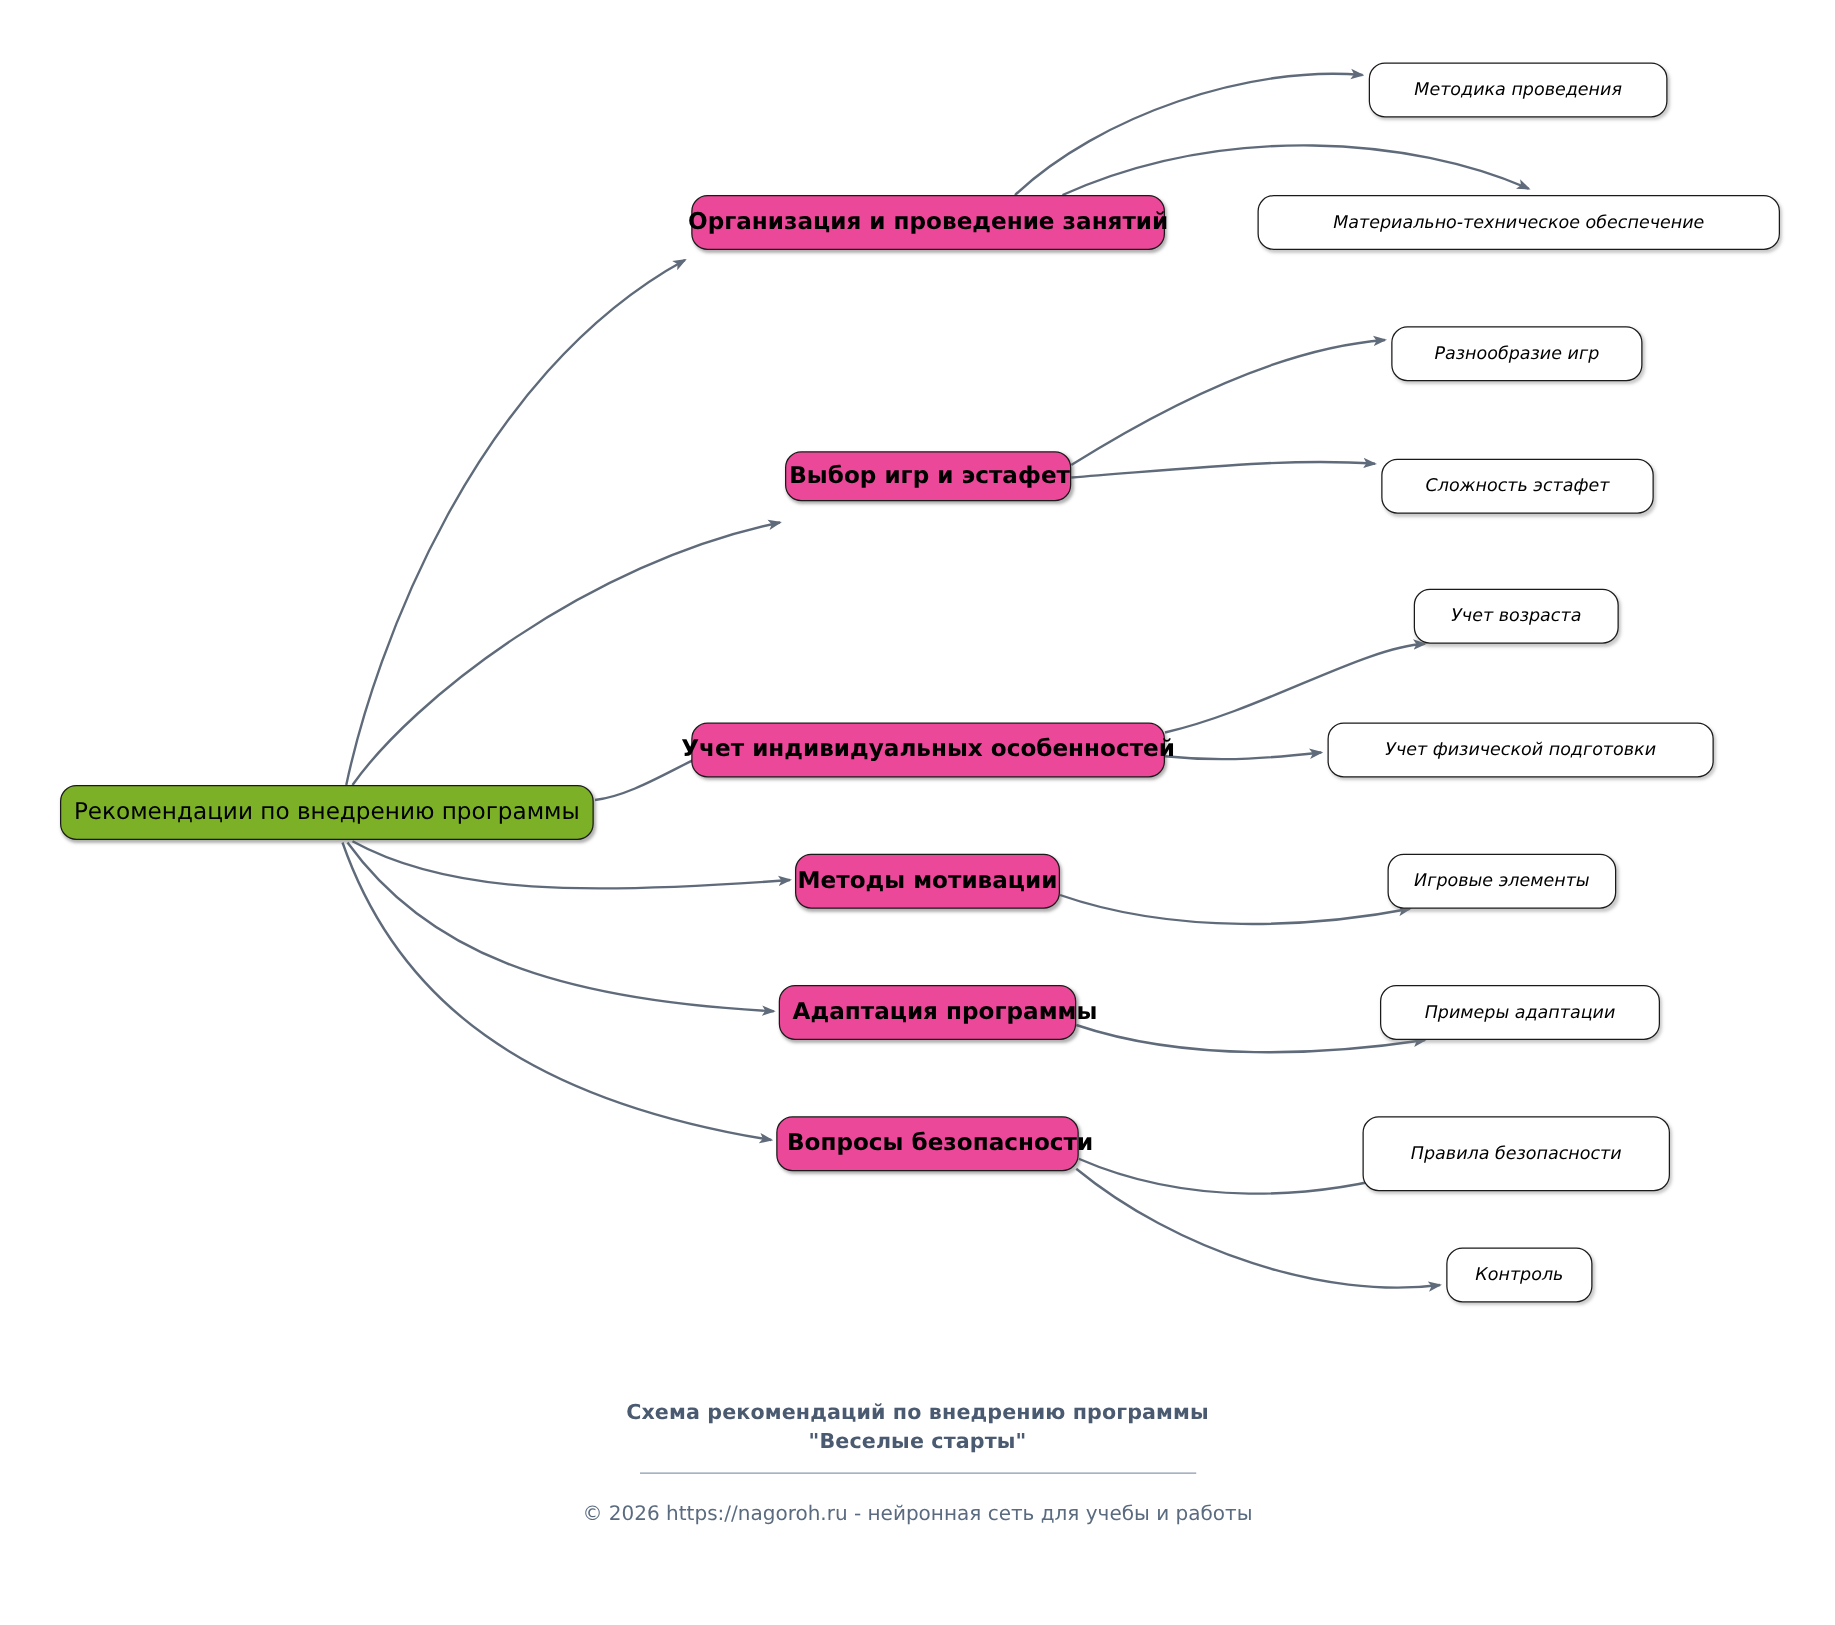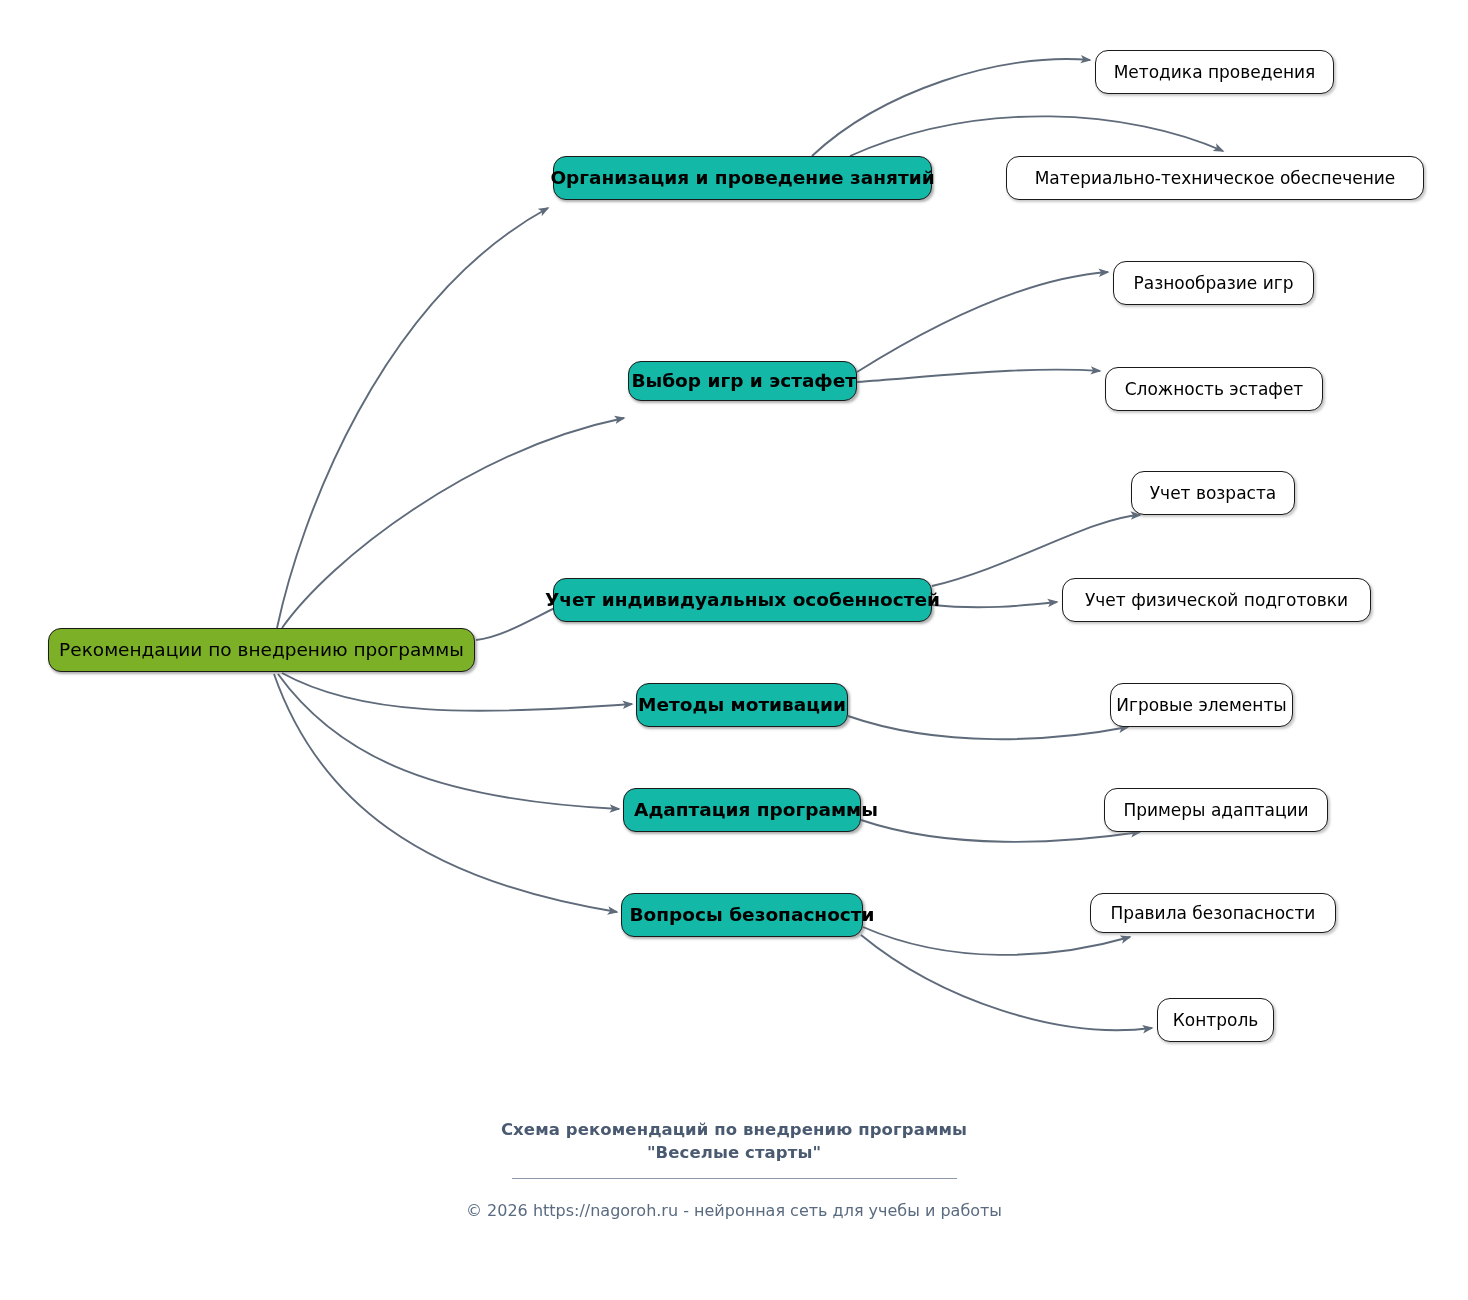--- a/index.html
+++ b/index.html
@@ -50,34 +50,35 @@
 
   .node-root {
     background: #7cb027;
     border: 1.6px solid #1a1a1a;
     color: #000000;
     font-size: 18.5px;
     box-shadow: 1.5px 2px 2.5px rgba(80,80,80,0.45);
   }
 
   .node-branch {
-    background: #14b8a6;
+    background: #ec4899;
     border: 1.6px solid #1a1a1a;
     color: #000000;
     font-size: 18.5px;
     font-weight: 600;
     box-shadow: 1.5px 2px 2.5px rgba(80,80,80,0.45);
   }
 
   .node-leaf {
     background: #ffffff;
     border: 1.7px solid #1a1a1a;
     color: #000000;
-    font-size: 17px;
+    font-size: 14px;
     box-shadow: 1.5px 2px 2.5px rgba(120,120,120,0.40);
+    font-style: italic;
   }
 
   #footer {
     position: absolute;
     left: 0;
     top: 1118px;
     width: 1468px;
     text-align: center;
   }
   .footer-title {
@@ -183,21 +184,21 @@
   <div class="node node-branch" style="left:623px; top:788px; width:238px; height:44px;padding-left:28px;">
     <span class="node-label">Адаптация программы</span>
   </div>
   <div class="node node-leaf" style="left:1104px; top:788px; width:224px; height:44px;">
     <span class="node-label">Примеры адаптации</span>
   </div>
 
   <div class="node node-branch" style="left:621px; top:893px; width:242px; height:44px;padding-left:20px;">
     <span class="node-label">Вопросы безопасности</span>
   </div>
-  <div class="node node-leaf" style="left:1090px; top:893px; width:246px; height:40px;">
+  <div class="node node-leaf" style="left:1090px; top:893px; width:246px; height:60px;">
     <span class="node-label">Правила безопасности</span>
   </div>
   <div class="node node-leaf" style="left:1157px; top:998px; width:117px; height:44px;">
     <span class="node-label">Контроль</span>
   </div>
 
 </div>
 
 <div id="footer">
   <div class="footer-title">

